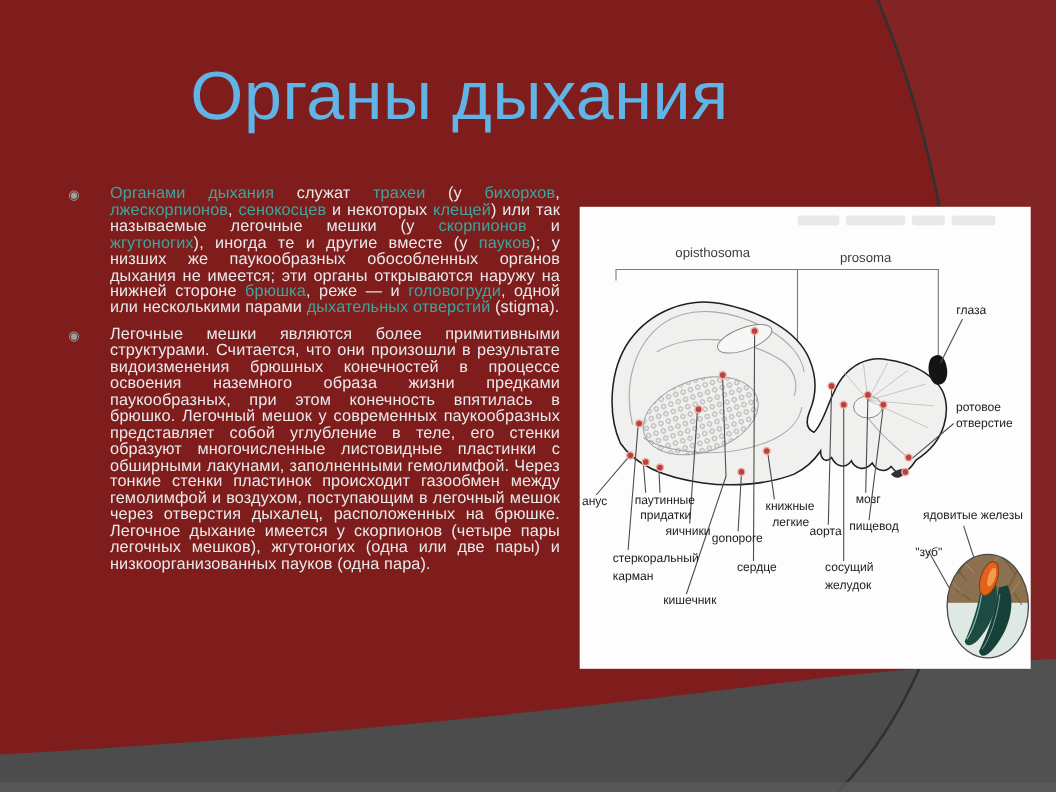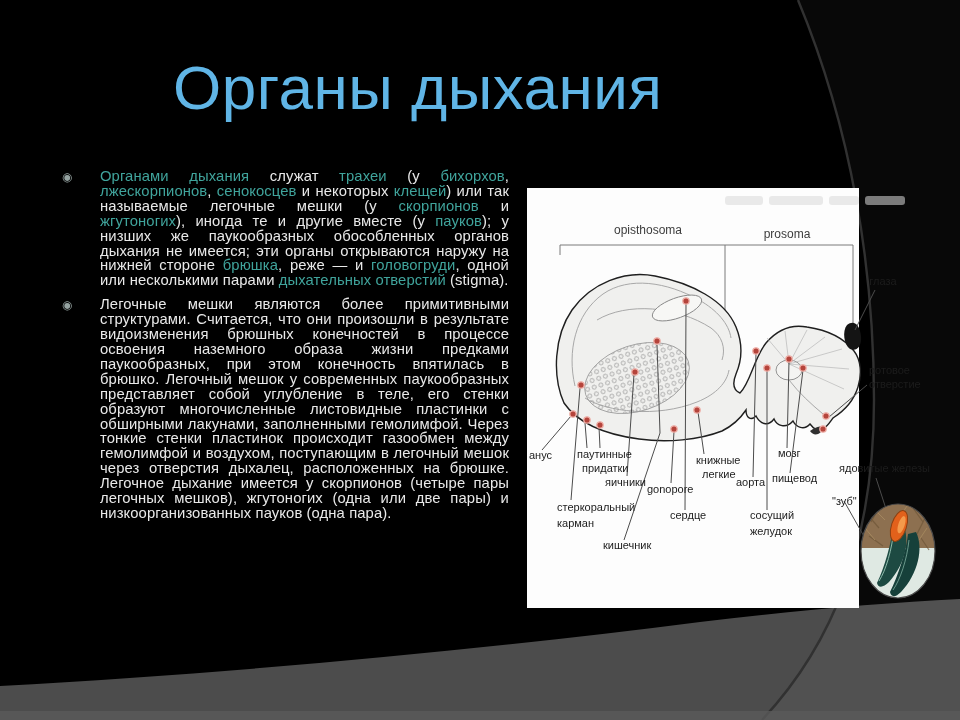--- a/index.html
+++ b/index.html
@@ -1,18 +1,18 @@
 <!DOCTYPE html>
 <html><head>
 <meta charset="utf-8">
 <style>
   html,body { margin:0; padding:0; background:#222; }
   .slide {
     position:relative; width:960px; height:720px; margin:0 auto;
-    background:#000000; overflow:hidden;
+    background:#7f1d1d; overflow:hidden;
     font-family:"Liberation Sans", sans-serif;
   }
   .bg-decor { position:absolute; left:0; top:0; z-index:0; }
 
   .title {
     position:absolute; left:173px; top:52px; width:720px; margin:0;
     font-size:62px; font-weight:400; letter-spacing:0.5px;
     color:#60b5e6; z-index:2; white-space:nowrap;
   }
 
@@ -26,21 +26,21 @@
     font-size:12px; line-height:14px; color:#95a3a1;
   }
   .bullet-text {
     margin:0; font-size:14.8px; line-height:14.9px;
     text-align:justify; letter-spacing:0.1px;
   }
   .seg-plain { color:#e9e9e9; }
   .seg-link  { color:#40a49c; text-underline-offset:2px; cursor:pointer; }
 
   .image-panel {
-    position:absolute; left:527px; top:188px; width:332px; height:420px;
+    position:absolute; left:527px; top:188px; width:410px; height:420px;
     background:#fdfdfd; z-index:3;
   }
   .diagram-svg { display:block; }
   .dia-label { font-family:"Liberation Sans", sans-serif; font-size:11px; fill:#1c1c1c; }
   .dia-region { font-family:"Liberation Sans", sans-serif; font-size:12px; fill:#3d3d3d; }
   .dia-line { stroke:#4c4c4c; stroke-width:1; fill:none; }
   .dia-dot  { fill:#b5443b; stroke:#efb0a8; stroke-width:1.3; }
   .body-outline { fill:#f0f0ee; stroke:#1f1f1f; stroke-width:1.4; }
   .inner-line { fill:none; stroke:#a8a8a8; stroke-width:1; }
 </style>

